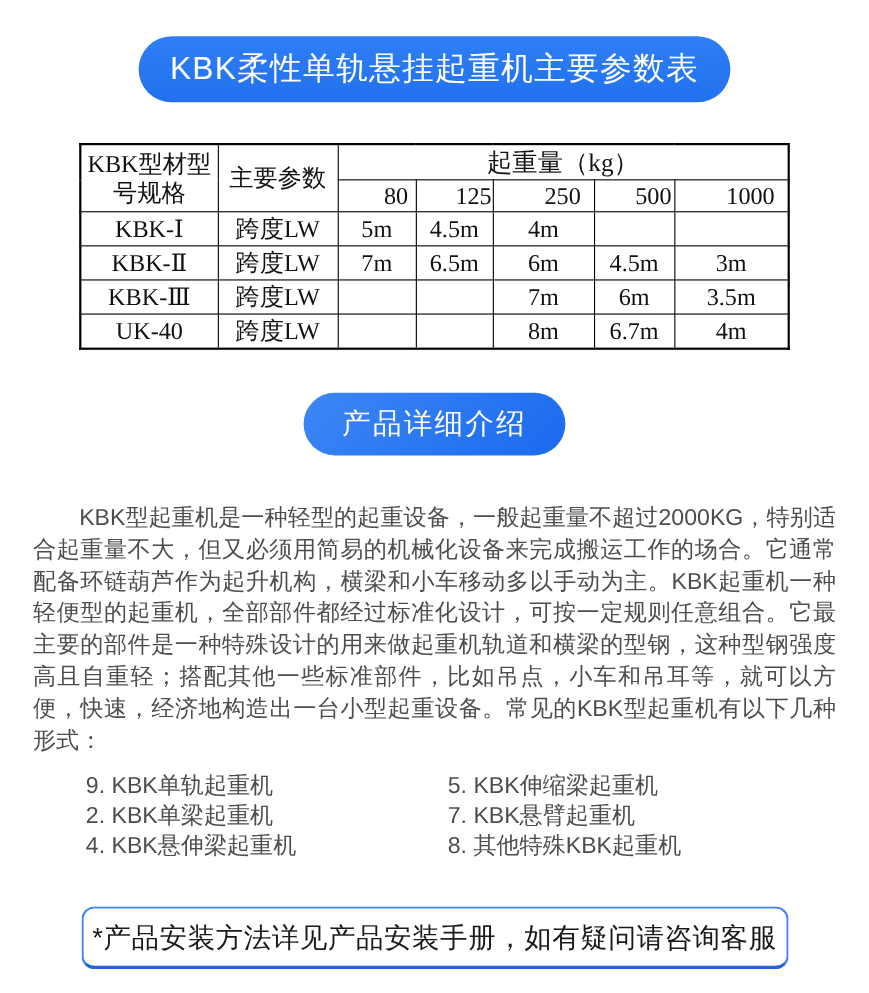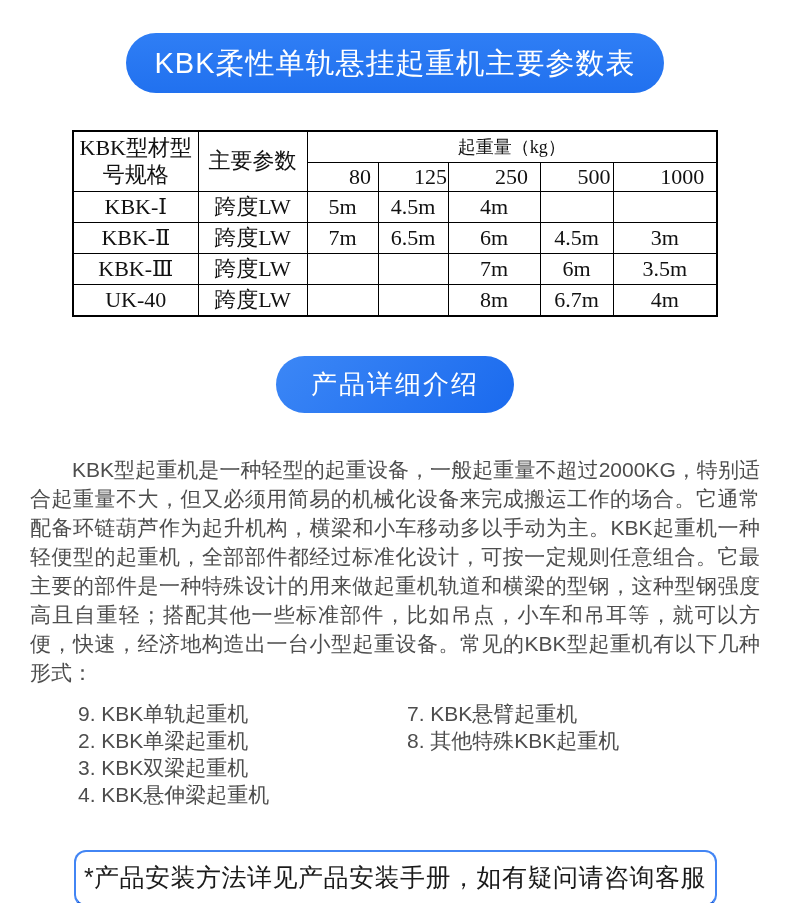--- a/index.html
+++ b/index.html
@@ -37,21 +37,21 @@
   }
   table.params th, table.params td {
     border:1.5px solid #000;
     text-align:center;
     vertical-align:middle;
     font-weight:normal;
     font-size:22px;
     padding:0;
     overflow:hidden;
   }
-  table.params .cap-header { font-size:18px; height:31px; }
+  table.params .cap-header { font-size:23px; height:31px; }
   table.params tr.sub th { height:29px;padding-left:35px; }
   table.params tr.data td { height:30px; }
   th.model-col { line-height:27px; }
 
   
   .detail-btn {
     margin:39px auto 18px;
     width:238px; height:57px;
     border-radius:29px;
     background:linear-gradient(135deg,#3c87f6 0%,#1a6aee 100%);
@@ -167,24 +167,24 @@
 </div>
 
 <button class="detail-btn">产品详细介绍</button>
 
 <p class="intro">KBK型起重机是一种轻型的起重设备，一般起重量不超过2000KG，特别适合起重量不大，但又必须用简易的机械化设备来完成搬运工作的场合。它通常配备环链葫芦作为起升机构，横梁和小车移动多以手动为主。KBK起重机一种轻便型的起重机，全部部件都经过标准化设计，可按一定规则任意组合。它最主要的部件是一种特殊设计的用来做起重机轨道和横梁的型钢，这种型钢强度高且自重轻；搭配其他一些标准部件，比如吊点，小车和吊耳等，就可以方便，快速，经济地构造出一台小型起重设备。常见的KBK型起重机有以下几种形式：</p>
 
 <div class="lists">
   <div class="col-left">
     <div class="list-item">9. KBK单轨起重机</div>
     <div class="list-item">2. KBK单梁起重机</div>
-    <div class="list-item">3. KBK双梁起重机</div>
     <div class="list-item">4. KBK悬伸梁起重机</div>
   </div>
   <div class="col-right">
+    <div class="list-item">5. KBK伸缩梁起重机</div>
     <div class="list-item">7. KBK悬臂起重机</div>
     <div class="list-item">8. 其他特殊KBK起重机</div>
   </div>
 </div>
 
 <div class="note-box">
   <span>*产品安装方法详见产品安装手册，如有疑问请咨询客服</span>
 </div>
 
 </body></html>

